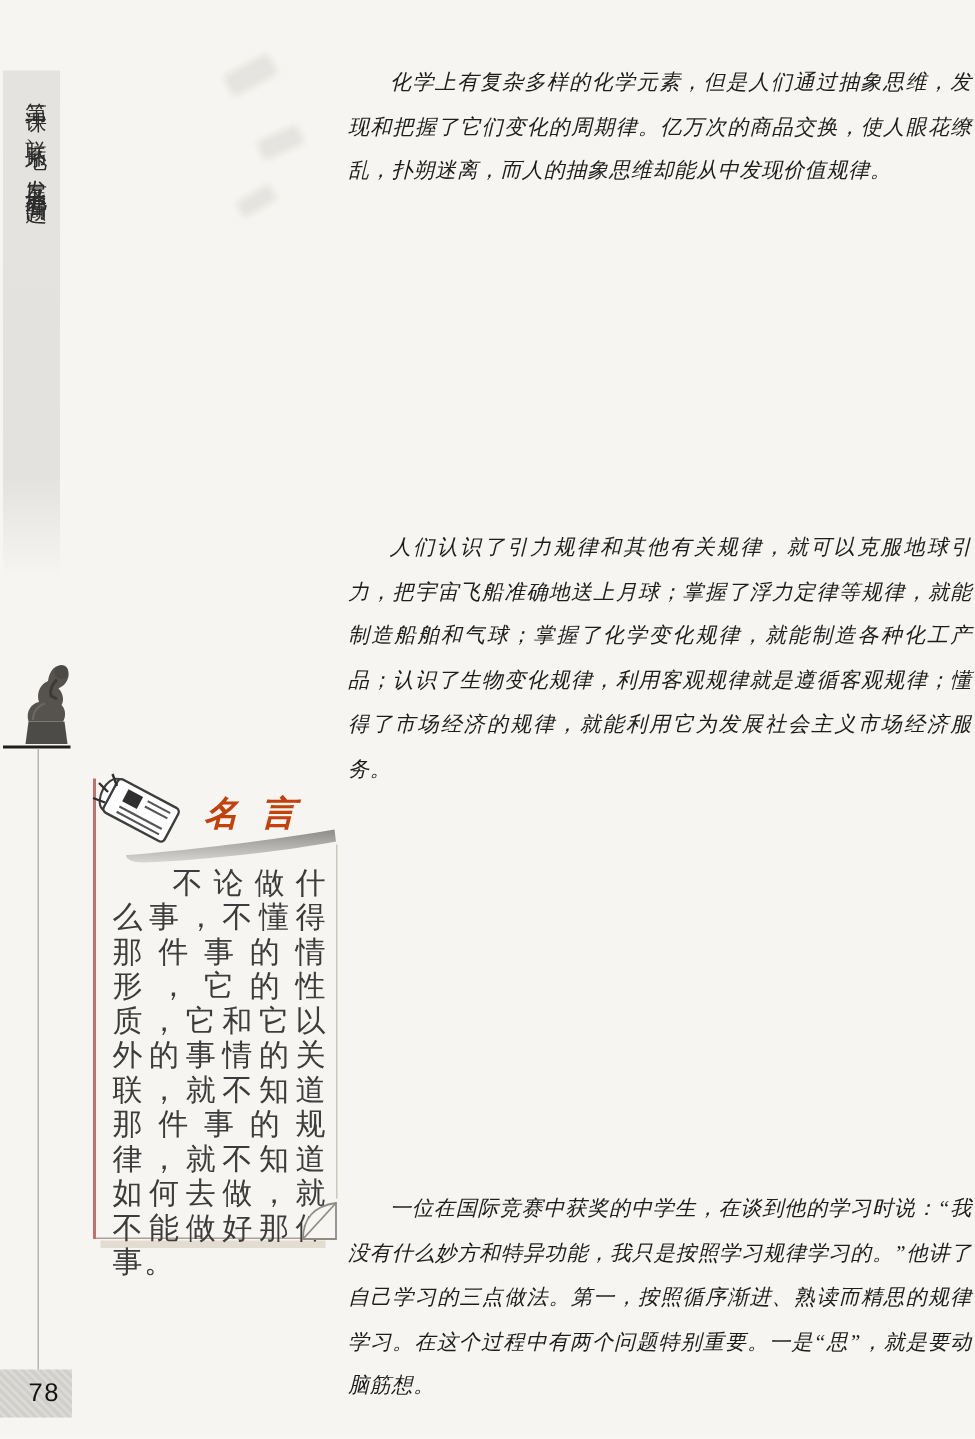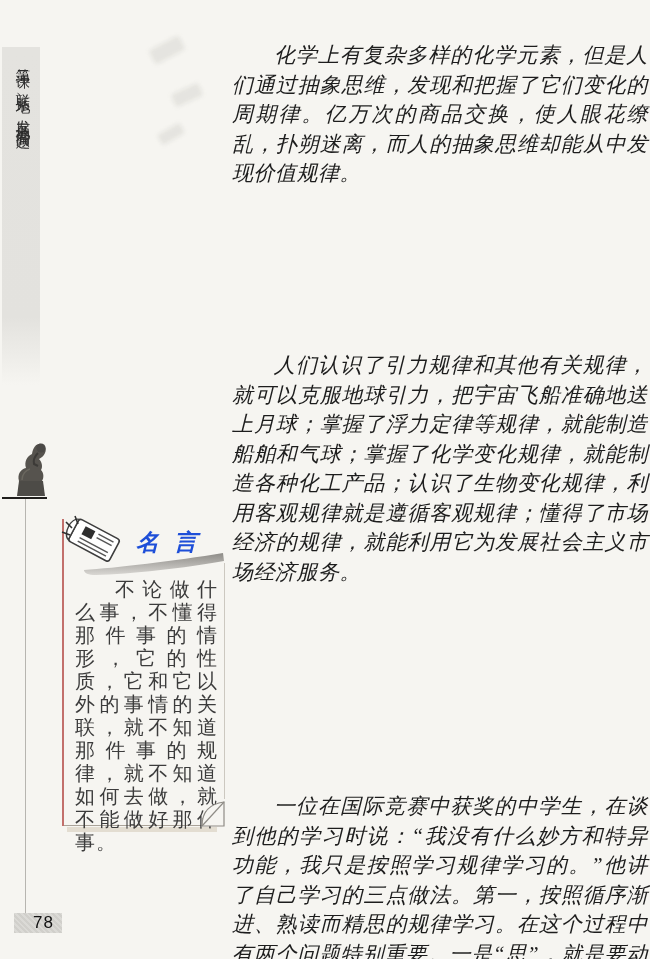--- a/index.html
+++ b/index.html
@@ -23,25 +23,25 @@
     font-family:"Liberation Sans","DejaVu Sans",sans-serif;
     height:320px;
   }
   .sidebar-text .gap{display:inline-block;height:16px;}
   
   .statue{position:absolute;left:8px;top:436px;width:46px;height:62px;}
   .pedestal-line{position:absolute;left:2px;top:497px;width:45px;height:2px;background:#1f1e1c;}
   .margin-rule{position:absolute;left:25px;top:499px;width:1px;height:414px;background:#b7b5b0;}
   
   .pagenum-strip{
-    position:absolute;left:0;top:913px;width:48px;height:20px;
+    position:absolute;left:0;top:913px;width:48px;height:32px;
     background:
       repeating-linear-gradient(45deg,rgba(160,158,152,.18) 0 2px,rgba(0,0,0,0) 2px 4px),
       #dbdad6;
-    display:flex;align-items:center;justify-content:flex-end;margin-left:14px;
+    display:flex;align-items:center;justify-content:flex-end;
   }
   .pagenum{
     font-family:"Liberation Sans","DejaVu Sans",sans-serif;
     font-size:17px;color:#121212;padding-right:8px;letter-spacing:1px;
   }
   
   .quote-box{
     position:absolute;left:62px;top:519px;width:161px;height:307px;
     border-left:2px solid #c2706c;
   }
@@ -51,41 +51,41 @@
   .quote-box .bottom-shadow{
     position:absolute;left:3px;bottom:-6px;width:150px;height:5px;background:#ded7c9;opacity:.8;
   }
   .quote-box .right-line{
     position:absolute;right:0;top:44px;height:236px;width:1px;background:#ccc8c0;
   }
   .news-icon{position:absolute;left:-6px;top:-9px;width:68px;height:62px;}
   .quote-title{
     position:absolute;left:72px;top:8px;
     font-size:23px;font-weight:bold;font-style:italic;
-    letter-spacing:15px;color:#1d4ed8;white-space:nowrap;
+    letter-spacing:15px;color:#c2410c;white-space:nowrap;
     font-family:"Liberation Serif","DejaVu Serif",serif;
   }
   .swoosh{position:absolute;left:20px;top:33px;width:141px;height:24px;}
   .quote-text{
     position:absolute;left:11px;top:59px;width:143px;
     font-size:20px;line-height:23px;letter-spacing:1px;
     text-align:justify;text-indent:2em;color:#3c3c3c;
     font-family:"Liberation Sans","DejaVu Sans",sans-serif;
   }
   .quote-attr{
     position:absolute;left:11px;top:258px;width:143px;
     text-align:right;font-size:17px;font-style:italic;color:#2a2a2a;
     letter-spacing:2px;padding-right:4px;
   }
   .fold-corner{position:absolute;right:-2px;bottom:-2px;width:28px;height:29px;}
   
   .main-col{position:absolute;left:232px;top:0;width:416px;height:959px;}
   .para{
     position:absolute;left:0;width:416px;margin:0;
-    font-size:21px;line-height:29.5px;
+    font-size:14px;line-height:29.5px;
     text-align:justify;text-indent:2em;word-break:break-all;
   }
   .para.song{color:#141414;}
   .para.kai{font-style:italic;color:#1d1d1d;letter-spacing:.5px;}
   .p1{top:41px;}
   .p2{top:171px;}
   .p3{top:351px;}
   .p4{top:531px;}
   .p5{top:792px;}
   

